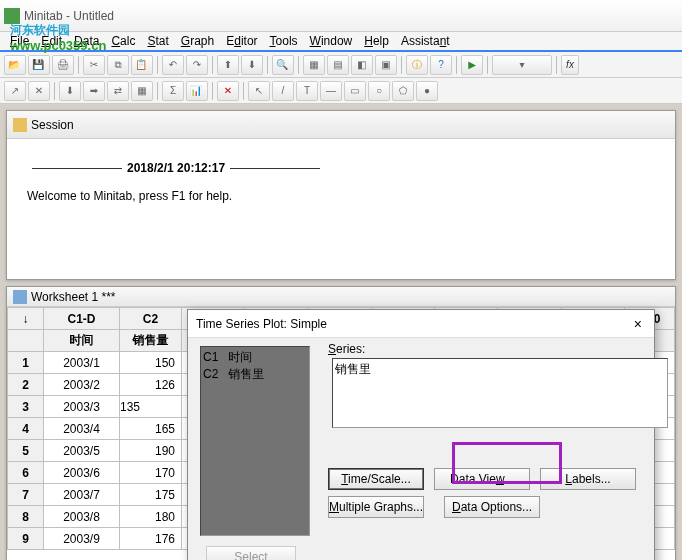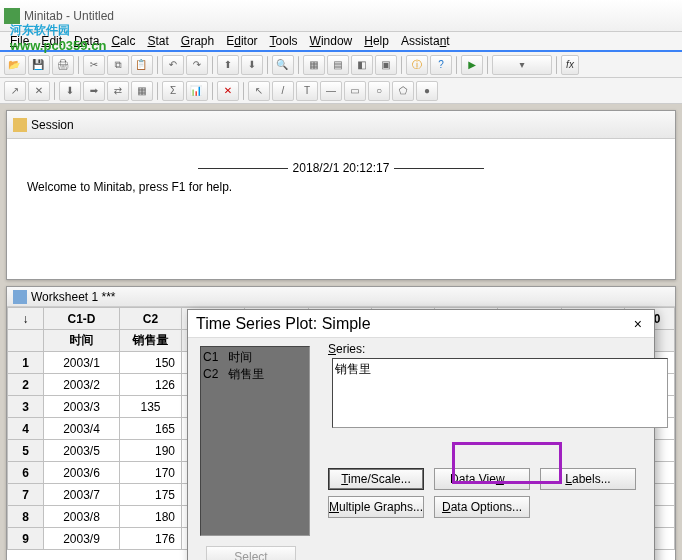--- a/index.html
+++ b/index.html
@@ -16,47 +16,47 @@
 .tb{width:22px;height:20px;background:linear-gradient(#fff,#e8e8e8);border:1px solid #ccc;border-radius:2px;display:flex;align-items:center;justify-content:center;font-size:10px;color:#666}
 .tb.sep{width:0;border:none;border-left:1px solid #bbb;height:18px;margin:0 2px}
 .tbw{width:60px}
 .fx{width:18px;font-style:italic;color:#333}
 .toolbar2{background:#f4f4f4;height:26px;border-bottom:1px solid #ccc;display:flex;align-items:center;padding:0 4px;gap:2px}
 .mainarea{position:relative;height:466px;background:#d4d0c8;padding:6px}
 .session{background:#fff;border:1px solid #999;height:170px;margin-bottom:6px;box-shadow:0 1px 3px rgba(0,0,0,0.2)}
 .session-hdr{background:linear-gradient(#f9f9f9,#e8e8e8);height:28px;border-bottom:1px solid #ccc;display:flex;align-items:center;padding:0 6px}
 .session-hdr .ico{width:14px;height:14px;background:#e8c060;margin-right:4px;display:inline-block}
 .session-body{padding:20px 20px 8px 20px;font-family:"Courier New",monospace;font-size:13px}
-.session-body .ts{text-align:center;font-weight:normal;font-size:14px;margin-bottom:5px}
+.session-body .ts{text-align:left;font-weight:bold;font-size:14px;margin-bottom:14px}
 .session-body .ts .line{display:inline-block;width:90px;border-top:1px solid #333;vertical-align:middle;margin:0 5px}
 .worksheet{background:#fff;border:1px solid #999;height:280px;box-shadow:0 1px 3px rgba(0,0,0,0.2)}
 .ws-hdr{background:linear-gradient(#f9f9f9,#e8e8e8);height:20px;border-bottom:1px solid #ccc;display:flex;align-items:center;padding:0 6px}
 .ws-hdr .ico{width:14px;height:14px;background:#7aa8d8;margin-right:4px;display:inline-block}
 table.grid{border-collapse:collapse;width:100%;table-layout:fixed}
 table.grid th,table.grid td{border:1px solid #c0c0c0;height:22px;text-align:center;font-size:12px;background:#fff}
 table.grid th{background:#f0f0f0;font-weight:bold}
 table.grid td.rh{background:#f0f0f0;font-weight:bold;width:36px}
 table.grid th.corner{background:#f0f0f0;width:36px}
 table.grid col.c1{width:76px}
 table.grid col.c2{width:62px}
 .dialog{position:absolute;left:187px;top:205px;width:468px;height:320px;background:#f0f0f0;border:1px solid #888;box-shadow:3px 3px 10px rgba(0,0,0,0.3);z-index:100}
 .dlg-title{height:28px;background:#fff;border-bottom:1px solid #ddd;display:flex;align-items:center;justify-content:space-between;padding:0 8px}
-.dlg-title span{font-size:16px}
+.dlg-title span{font-size:12px}
 .dlg-title .close{font-size:14px;cursor:default;padding:0 4px}
 .dlg-body{padding:8px 12px;position:relative;height:260px}
 .varlist{position:absolute;left:12px;top:8px;width:110px;height:190px;background:#737373;border:1px inset #999;font-family:"Courier New";font-size:12px;padding:2px}
 .varlist div{white-space:pre}
 .lbl-series{position:absolute;left:140px;top:4px}
 .series-box{position:absolute;left:144px;top:20px;width:336px;height:70px;background:#fff;border:1px inset #999;padding:2px;font-size:12px}
 .series-box .sel{background:#fff}
 .btn{display:inline-block;min-width:86px;height:22px;background:linear-gradient(#fdfdfd,#e4e4e4);border:1px solid #999;text-align:center;line-height:20px;font-size:12px;cursor:default}
 .btn u{text-decoration:underline}
 .btn-row1{position:absolute;left:140px;top:130px;display:flex;gap:10px}
 .btn-row1 .btn{min-width:96px}
-.btn-row2{position:absolute;left:140px;top:158px;display:flex;gap:10px}
+.btn-row2{position:absolute;left:140px;top:158px;display:flex;gap:20px}
 .btn-row2 .btn{min-width:96px}
 .btn-time{border:1px solid #333;box-shadow:inset 0 0 0 1px #777}
 .btn-select{position:absolute;left:18px;top:208px;min-width:90px;color:#999;border-color:#ccc}
 .ok-hl{position:absolute;left:452px;top:442px;width:110px;height:42px;border:3px solid #a020c0;z-index:200;pointer-events:none}
 </style>
 </head>
 <body>
 
 <div class="watermark">
   <span>河东软件园</span>
@@ -221,21 +221,21 @@
             <td></td>
             <td></td>
             <td></td>
             <td></td>
             <td></td>
             <td></td>
           </tr>
       <tr>
             <td class="rh">3</td>
             <td>2003/3</td>
-            <td style="text-align:center;padding-right:0">135</td>
+            <td style="text-align:left;padding-right:0">135</td>
             <td></td>
             <td></td>
             <td></td>
             <td></td>
             <td></td>
             <td></td>
             <td></td>
             <td></td>
           </tr>
       <tr>

